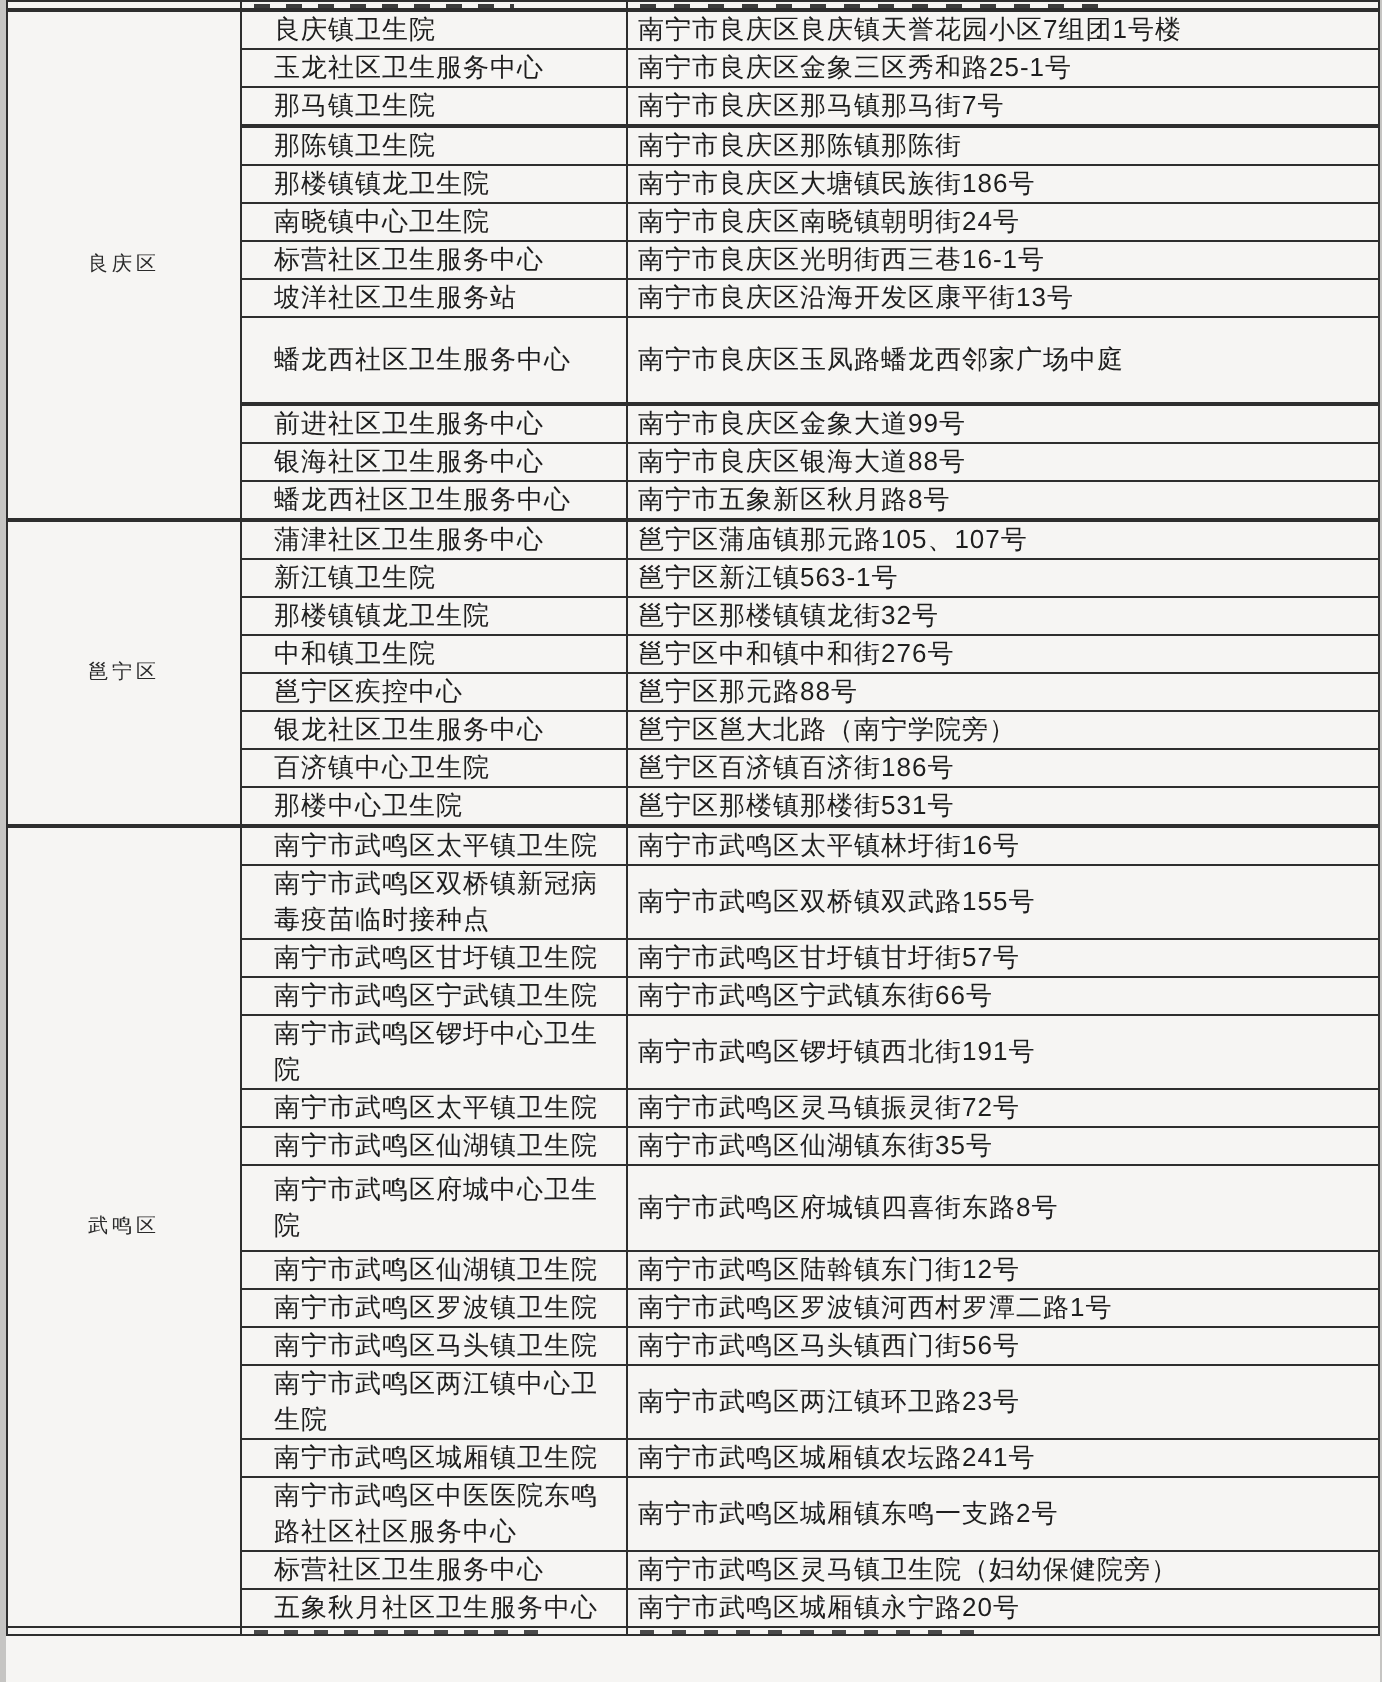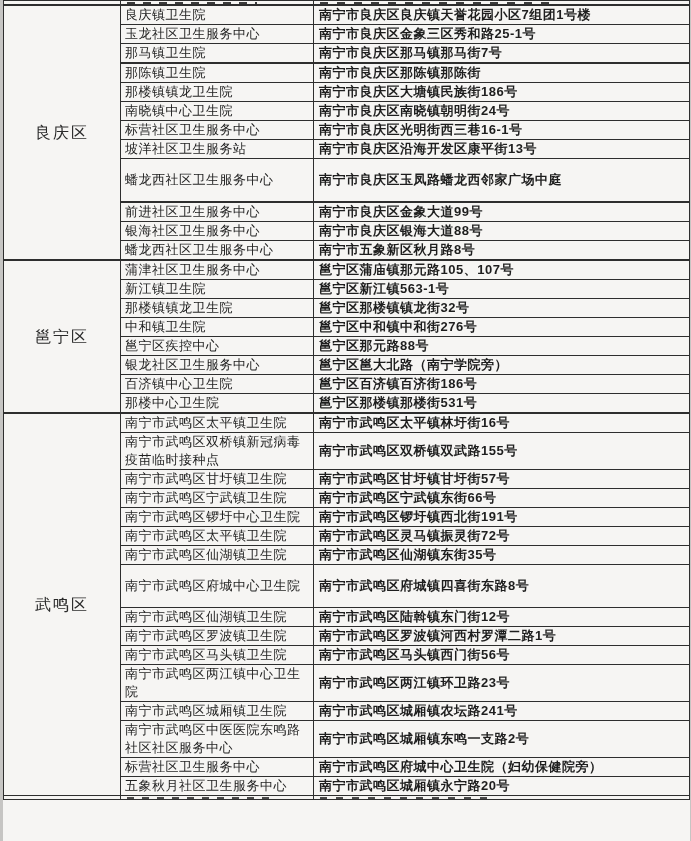--- a/index.html
+++ b/index.html
@@ -37,26 +37,26 @@
     font-size: 13px;
     line-height: 18px;
     height: 18px;
     letter-spacing: 0.5px;
     overflow: hidden;
     word-break: break-all;
   }
   td.district-cell {
     text-align: center;
     vertical-align: middle;
-    font-size: 16px;
+    font-size: 10px;
     letter-spacing: 2px;
     color: #2a2a2a;
   }
-  td.facility-cell { padding: 0 1px 0 4px; vertical-align: middle; }
-  td.address-cell  { padding: 0 2px 0 5px; vertical-align: middle; font-weight: bold; }
+  td.facility-cell { padding: 0 1px 0 16px; vertical-align: middle; }
+  td.address-cell  { padding: 0 2px 0 5px; vertical-align: middle; }
 
   
   tbody.sec tr:first-child td { border-top-width: 2px; }
   tbody.partial-top tr td { border-top-width: 1px; }
 
   
   tbody.sec1 tr:nth-child(4) td,
   tbody.sec1 tr:nth-child(10) td { border-top-width: 2.5px; }
   
   tbody.sec1 tr:nth-child(9) td { height: 42px; }
@@ -250,21 +250,21 @@
         <tr>
           <td class="facility-cell">南宁市武鸣区城厢镇卫生院</td>
           <td class="address-cell">南宁市武鸣区城厢镇农坛路241号</td>
         </tr>
         <tr>
           <td class="facility-cell">南宁市武鸣区中医医院东鸣路社区社区服务中心</td>
           <td class="address-cell">南宁市武鸣区城厢镇东鸣一支路2号</td>
         </tr>
         <tr>
           <td class="facility-cell">标营社区卫生服务中心</td>
-          <td class="address-cell">南宁市武鸣区府城中心卫生院（妇幼保健院旁）</td>
+          <td class="address-cell">南宁市武鸣区灵马镇卫生院（妇幼保健院旁）</td>
         </tr>
         <tr>
           <td class="facility-cell">五象秋月社区卫生服务中心</td>
           <td class="address-cell">南宁市武鸣区城厢镇永宁路20号</td>
         </tr>
       </tbody>
       <tbody class="partial-bottom" id="partial-bottom">
       <tr>
         <td class="district-cell"></td>
         <td class="facility-cell"></td>

